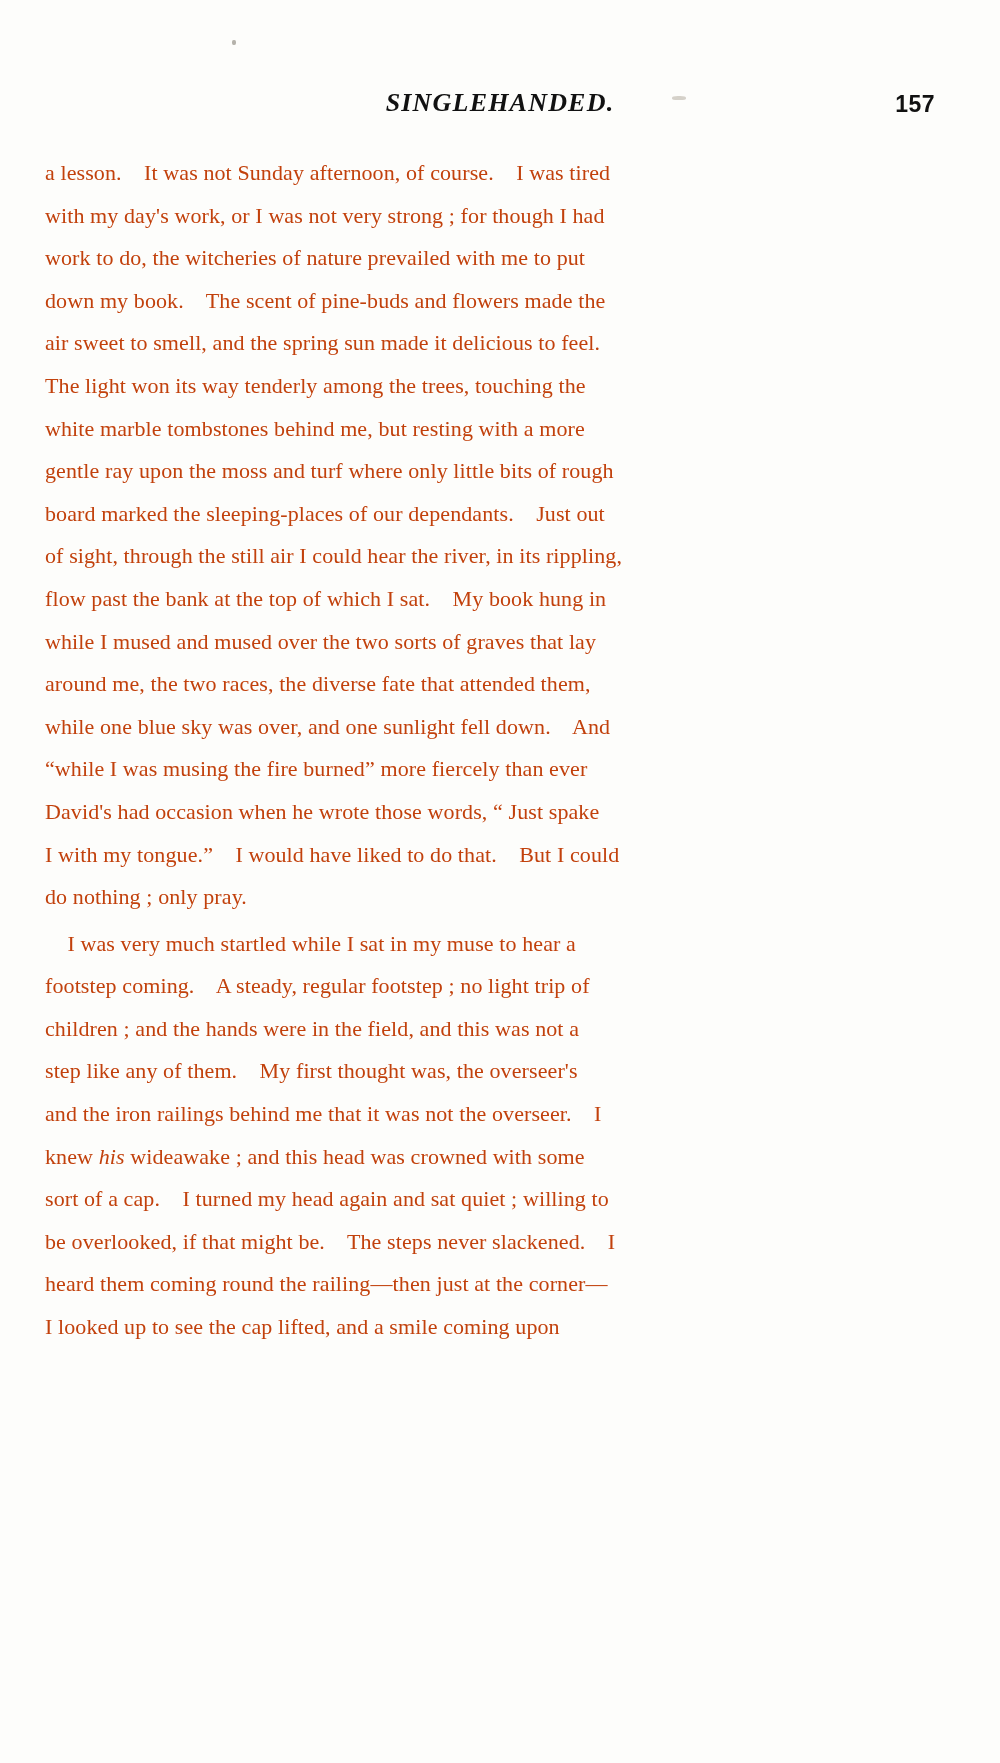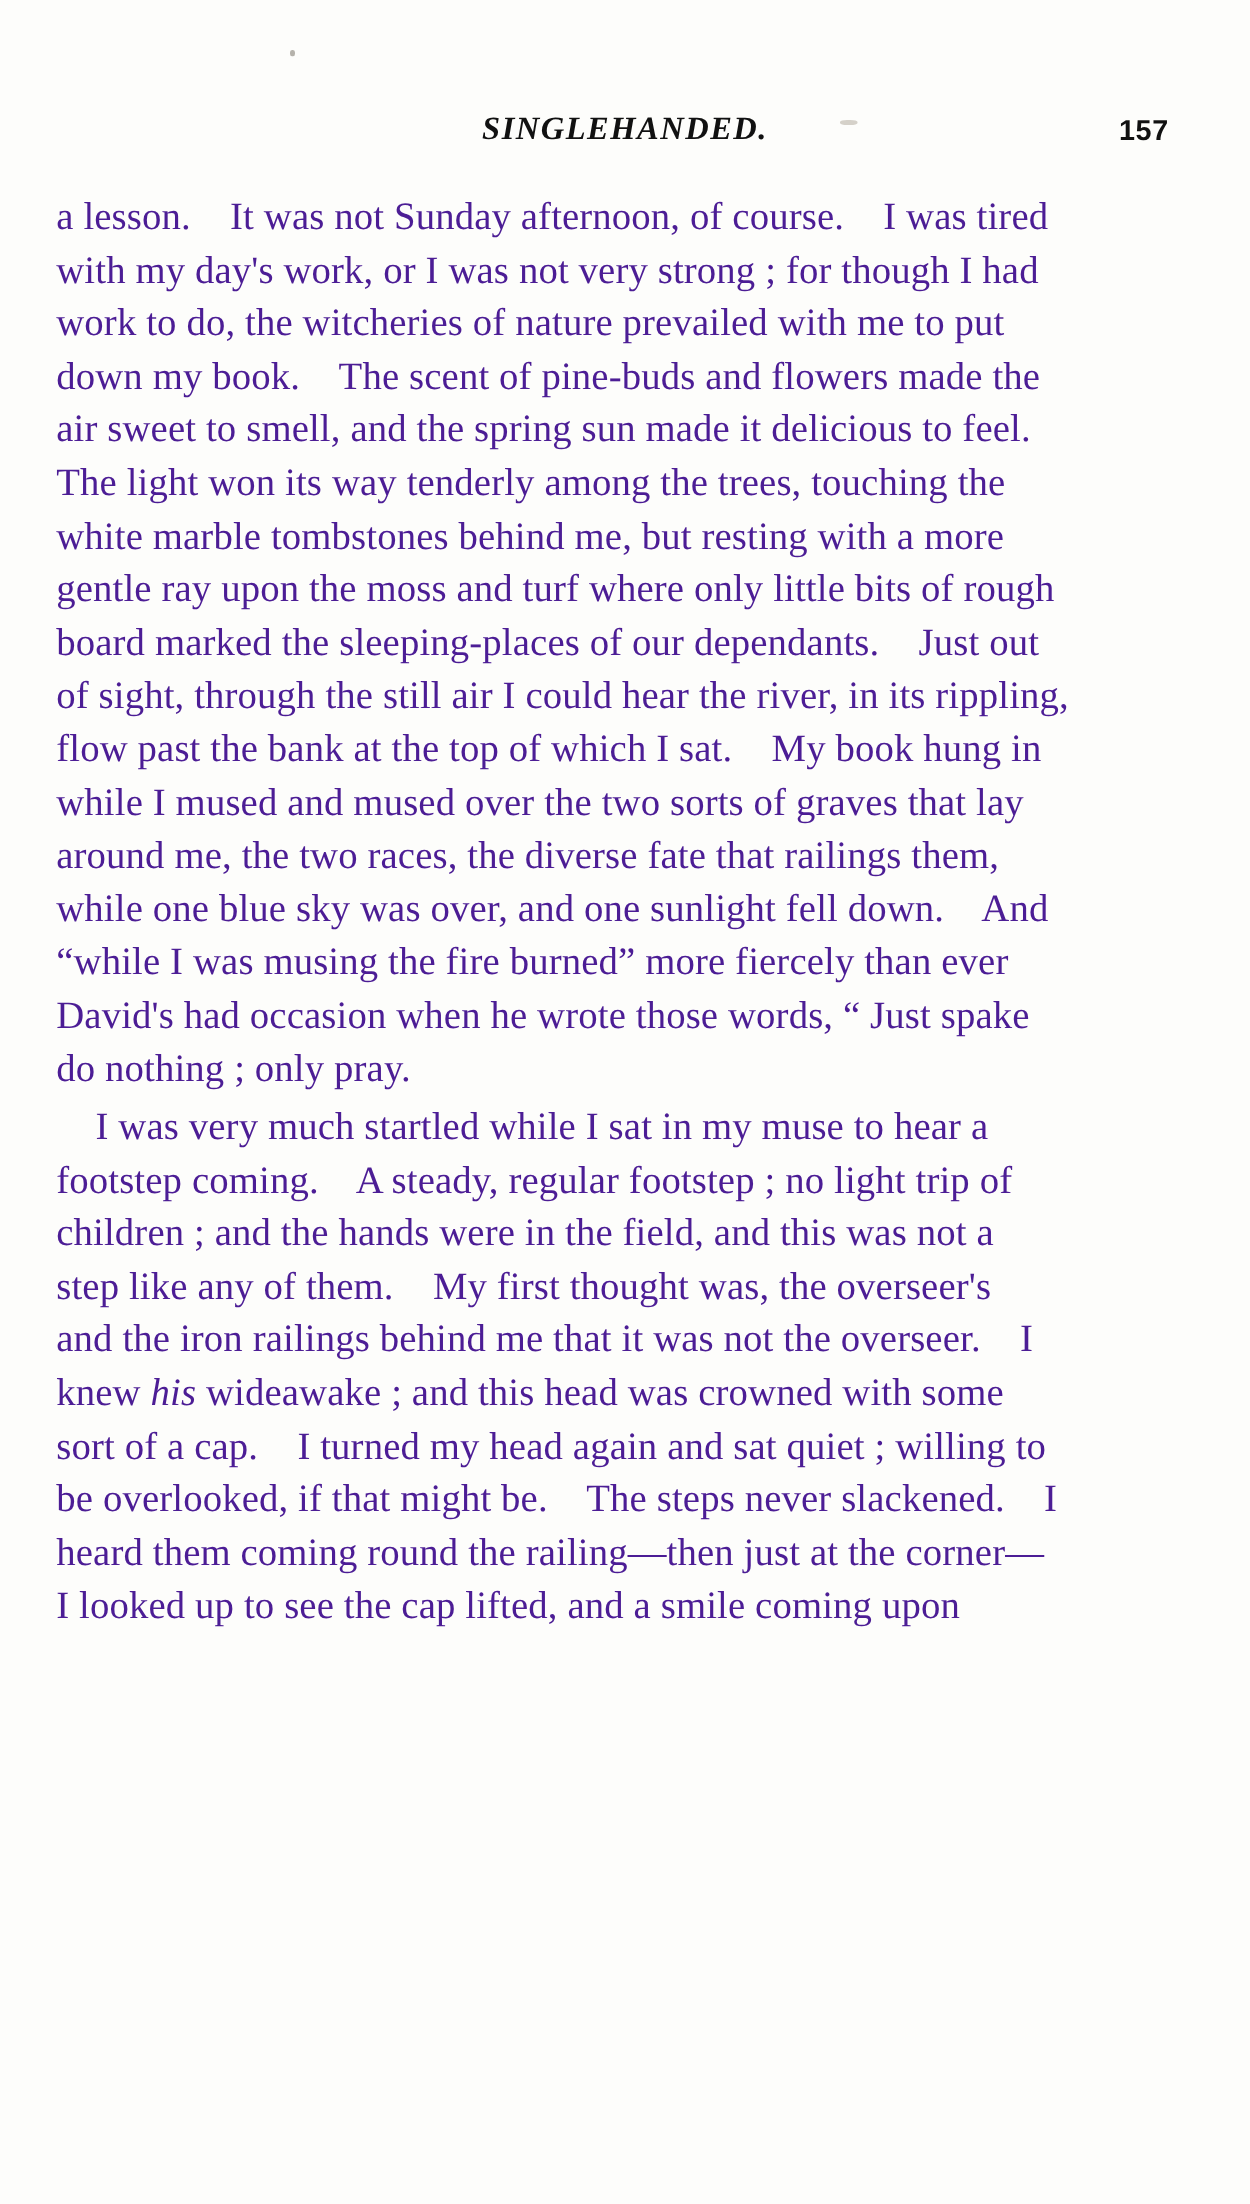--- a/index.html
+++ b/index.html
@@ -78,23 +78,23 @@
   .body-text {
     position: absolute;
     left: 45px;
     top: 152px;
     width: 910px;
   }
 
   .line {
     display: block;
     white-space: pre;
-    font-size: 31px;
+    font-size: 22px;
     line-height: 42.6px;
-    color: #4c1d95;
+    color: #c2410c;
     font-family: "Liberation Serif", serif;
     letter-spacing: 0.1px;
   }
   .line i { font-style: italic; }
 
   .para-gap { height: 4px; }
 </style>
 </head>
 <body>
 
@@ -115,24 +115,25 @@
         <div class="line">work to do, the witcheries of nature prevailed with me to put</div>
         <div class="line">down my book.    The scent of pine-buds and flowers made the</div>
         <div class="line">air sweet to smell, and the spring sun made it delicious to feel.</div>
         <div class="line">The light won its way tenderly among the trees, touching the</div>
         <div class="line">white marble tombstones behind me, but resting with a more</div>
         <div class="line">gentle ray upon the moss and turf where only little bits of rough</div>
         <div class="line">board marked the sleeping-places of our dependants.    Just out</div>
         <div class="line">of sight, through the still air I could hear the river, in its rippling,</div>
         <div class="line">flow past the bank at the top of which I sat.    My book hung in</div>
         <div class="line">while I mused and mused over the two sorts of graves that lay</div>
-        <div class="line">around me, the two races, the diverse fate that railings them,</div>
+        <div class="line">around me, the two races, the diverse fate that attended them,</div>
         <div class="line">while one blue sky was over, and one sunlight fell down.    And</div>
         <div class="line">“while I was musing the fire burned” more fiercely than ever</div>
         <div class="line">David's had occasion when he wrote those words, “ Just spake</div>
+        <div class="line">I with my tongue.”    I would have liked to do that.    But I could</div>
         <div class="line">do nothing ; only pray.</div>
       </div>
     <div class="para-gap"></div>
     <div id="para-2-host">
         <div class="line">    I was very much startled while I sat in my muse to hear a</div>
         <div class="line">footstep coming.    A steady, regular footstep ; no light trip of</div>
         <div class="line">children ; and the hands were in the field, and this was not a</div>
         <div class="line">step like any of them.    My first thought was, the overseer's</div>
         <div class="line">and the iron railings behind me that it was not the overseer.    I</div>
         <div class="line">knew <i>his</i> wideawake ; and this head was crowned with some</div>

